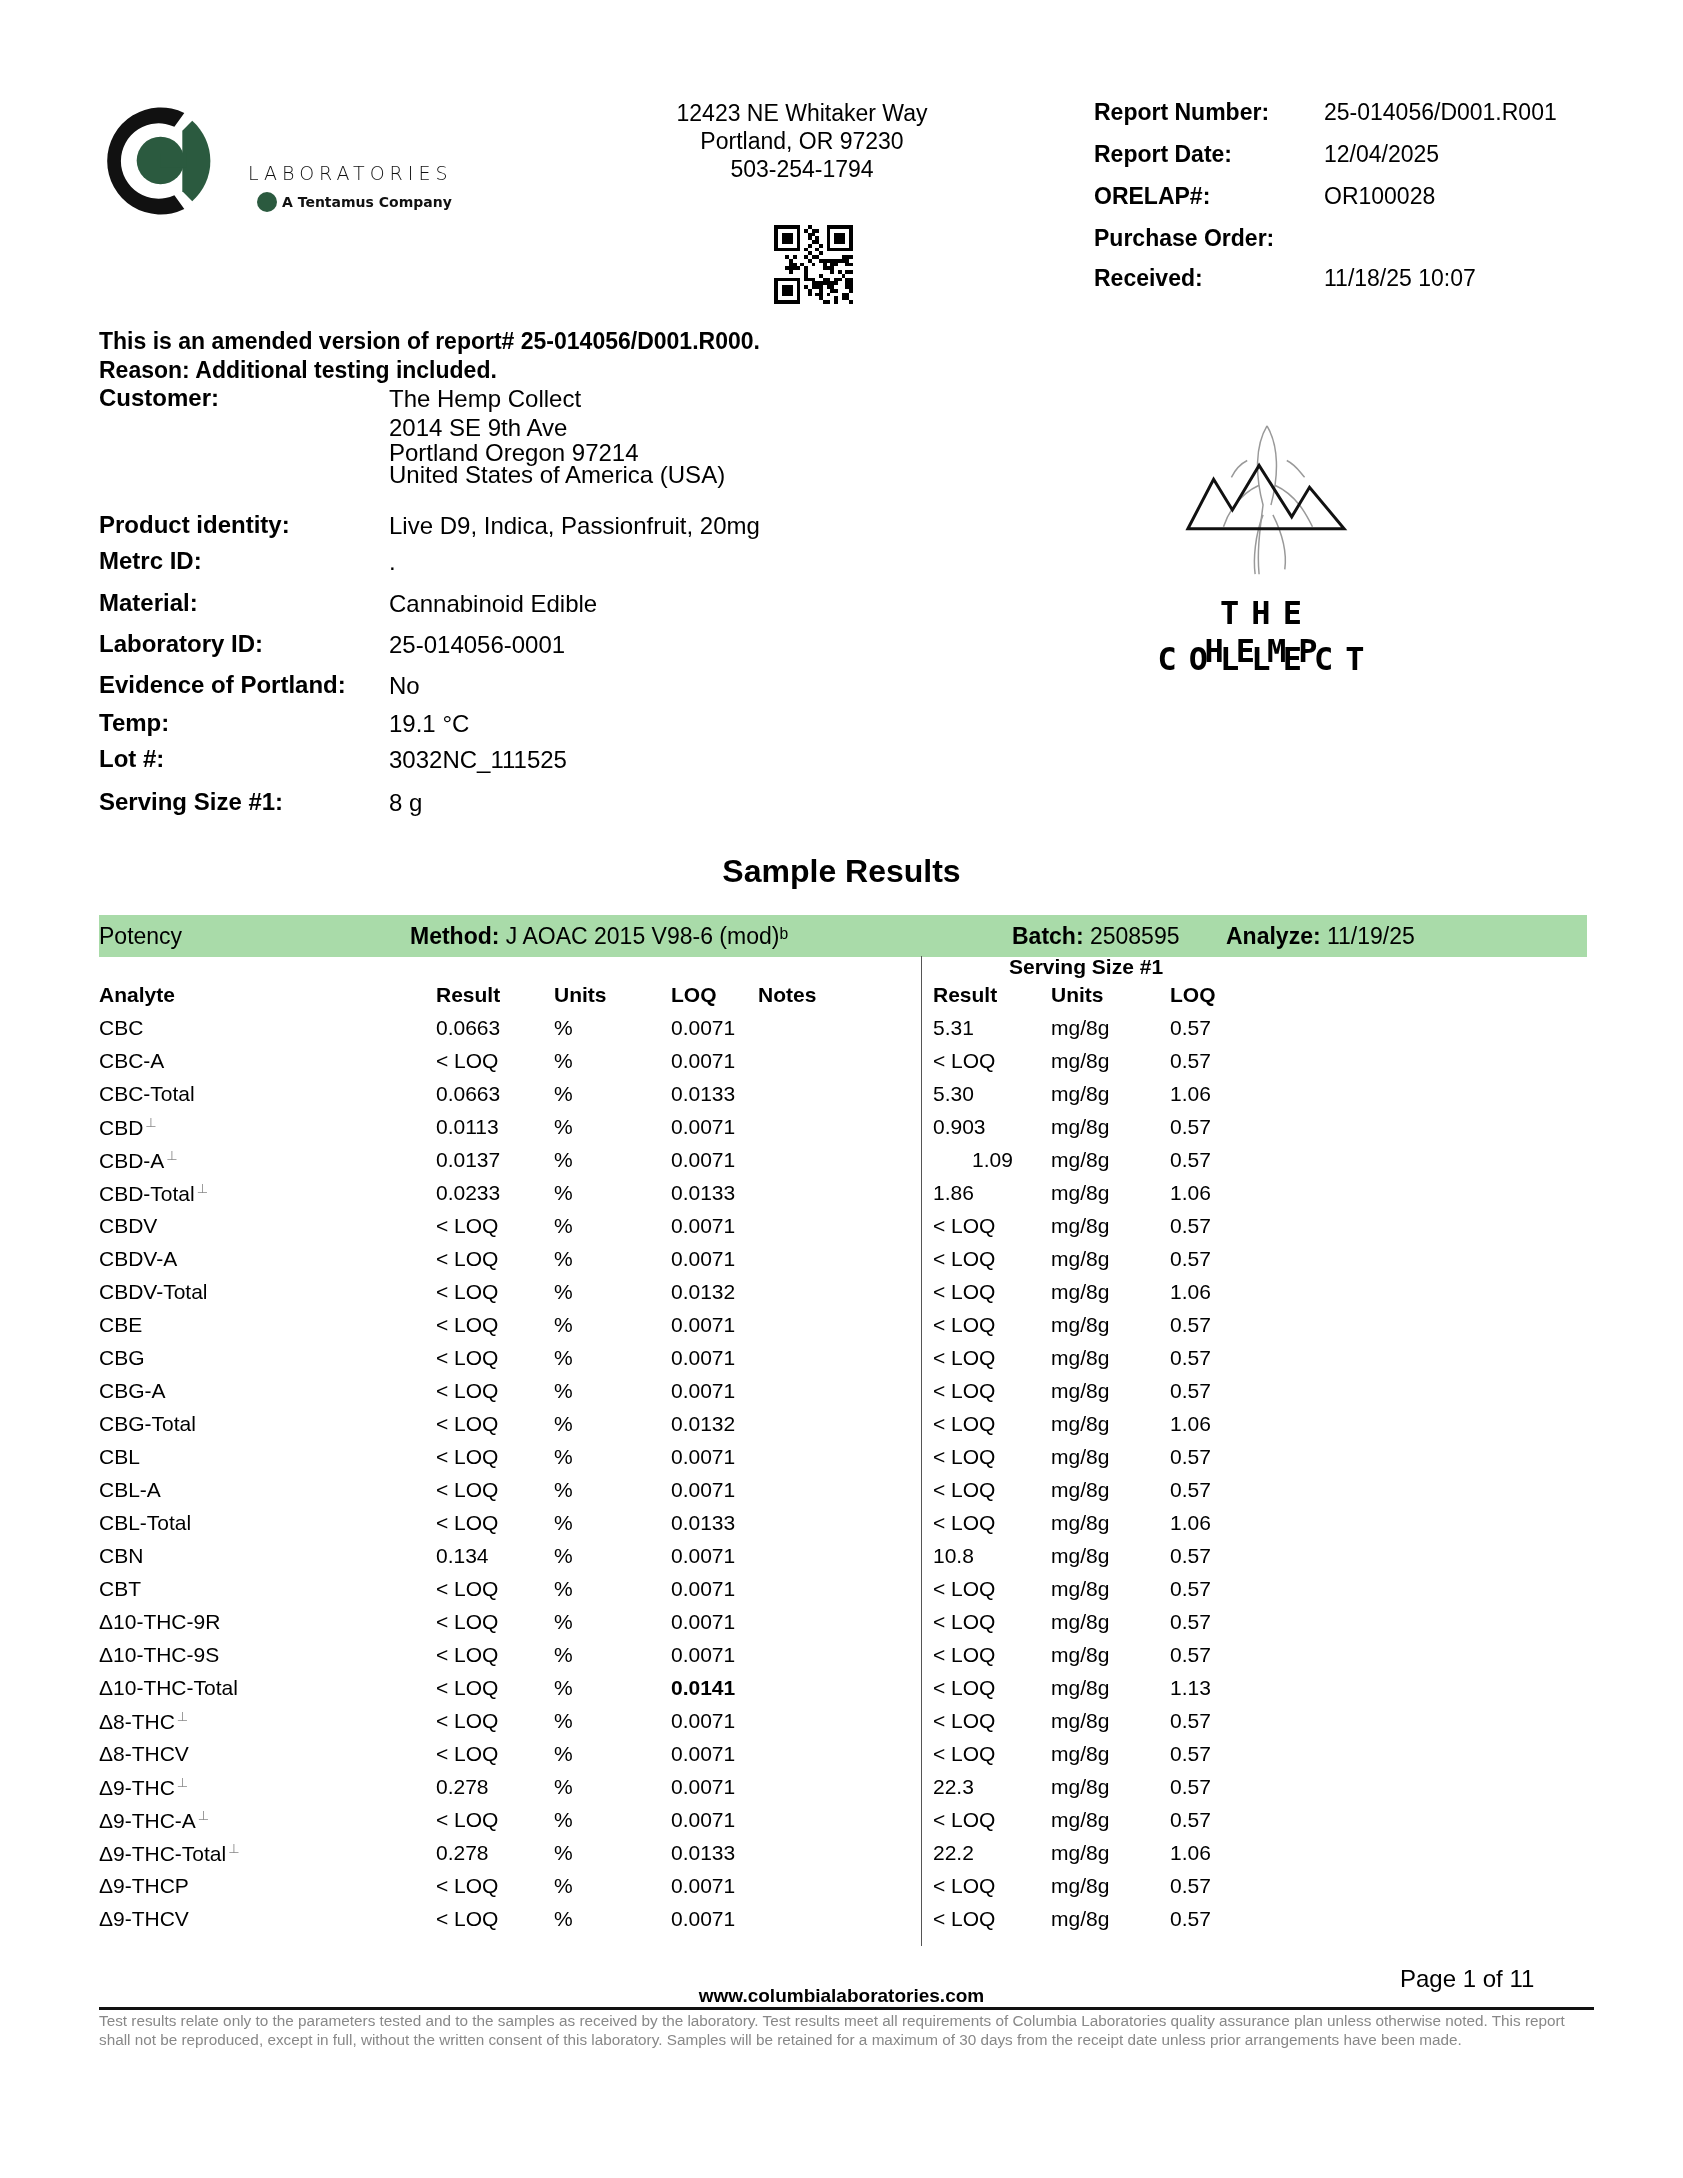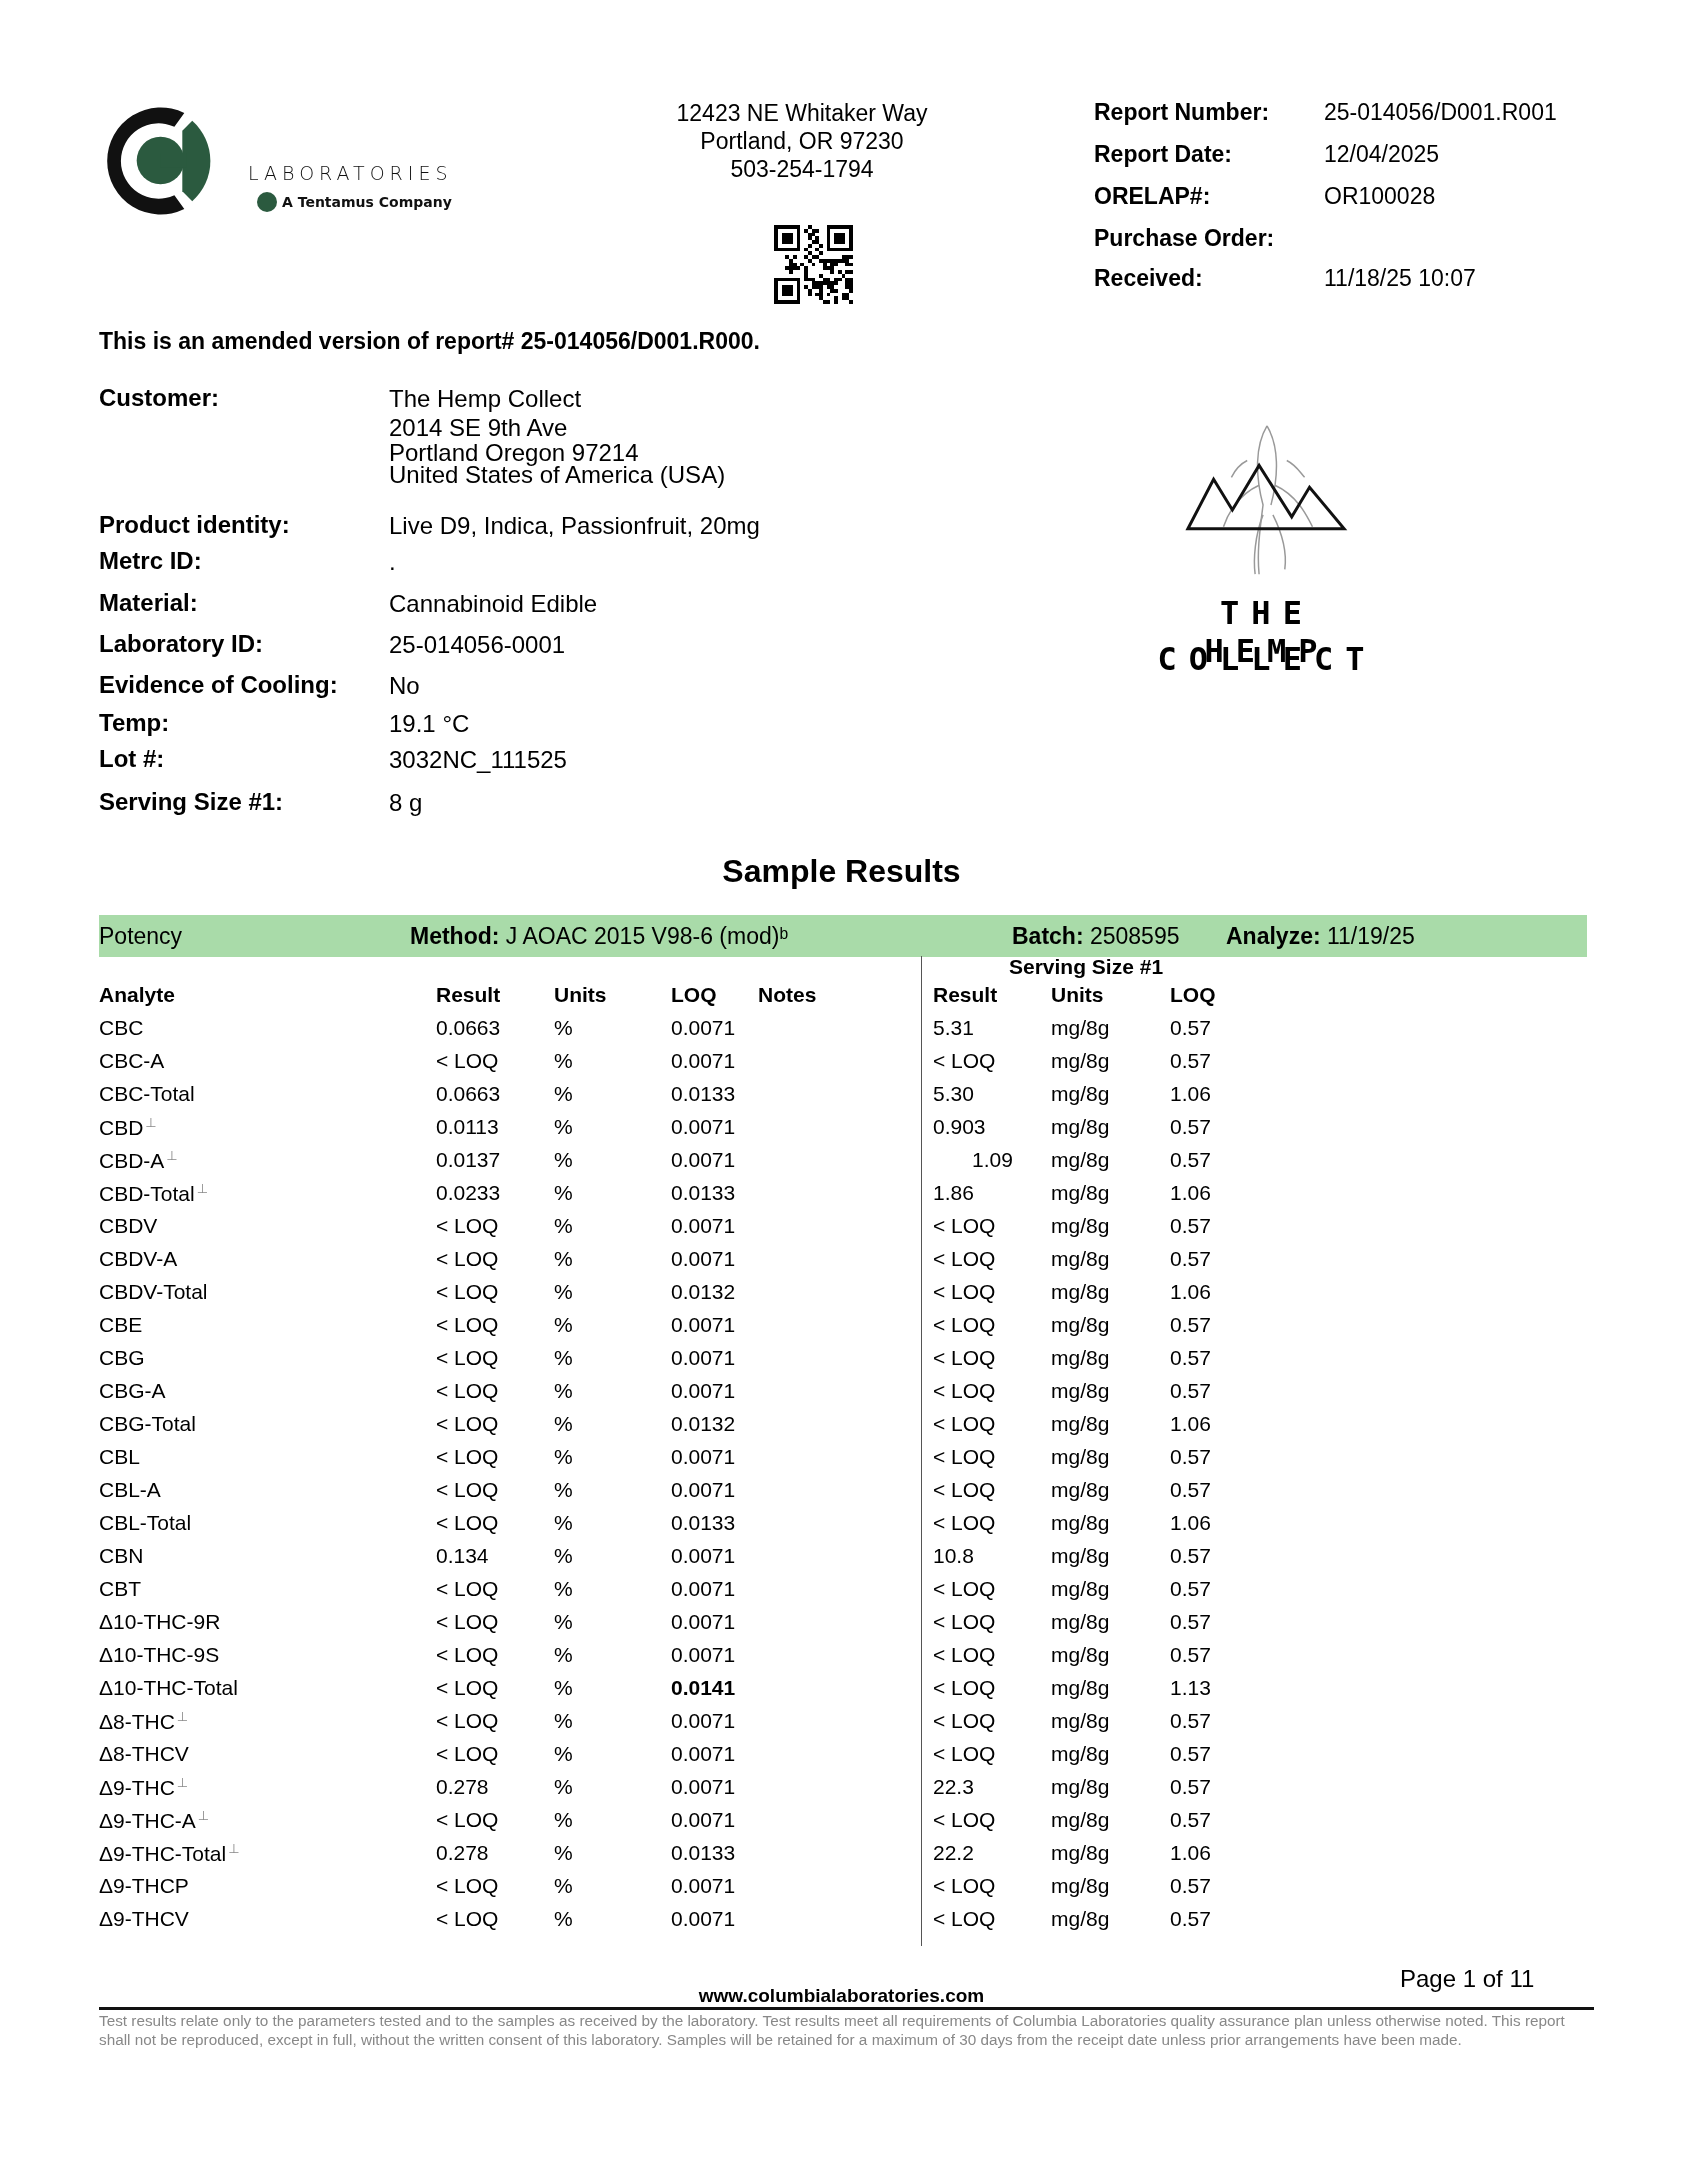--- a/index.html
+++ b/index.html
@@ -224,20 +224,21 @@
       <span class="val"></span>
     </div>
   <div class="row">
       <span class="lbl">Received:</span>
       <span class="val">11/18/25  10:07</span>
     </div>
 </div>
 
 <div id="amend" class="abs">
   <div>This is an amended version of report# 25-014056/D001.R000.</div>
+  <div>Reason: Additional testing included.</div>
 </div>
 
 <div class="detail" style="top:384px;">
   <span class="lbl">Customer:</span>
   <span class="val" style="top:0">The Hemp Collect</span>
   <span class="val" style="top:29px">2014 SE 9th Ave</span>
   <span class="val" style="top:54px">Portland Oregon 97214</span>
   <span class="val" style="top:76px">United States of America (USA)</span>
 </div>
 
@@ -251,21 +252,21 @@
   </div>
 <div class="detail" style="top:589px;">
     <span class="lbl">Material:</span>
     <span class="val">Cannabinoid Edible</span>
   </div>
 <div class="detail" style="top:630px;">
     <span class="lbl">Laboratory ID:</span>
     <span class="val">25-014056-0001</span>
   </div>
 <div class="detail" style="top:671px;">
-    <span class="lbl">Evidence of Cooling:</span>
+    <span class="lbl">Evidence of Portland:</span>
     <span class="val">No</span>
   </div>
 <div class="detail" style="top:709px;">
     <span class="lbl">Temp:</span>
     <span class="val">19.1 °C</span>
   </div>
 <div class="detail" style="top:745px;">
     <span class="lbl">Lot #:</span>
     <span class="val">3032NC_111525</span>
   </div>

